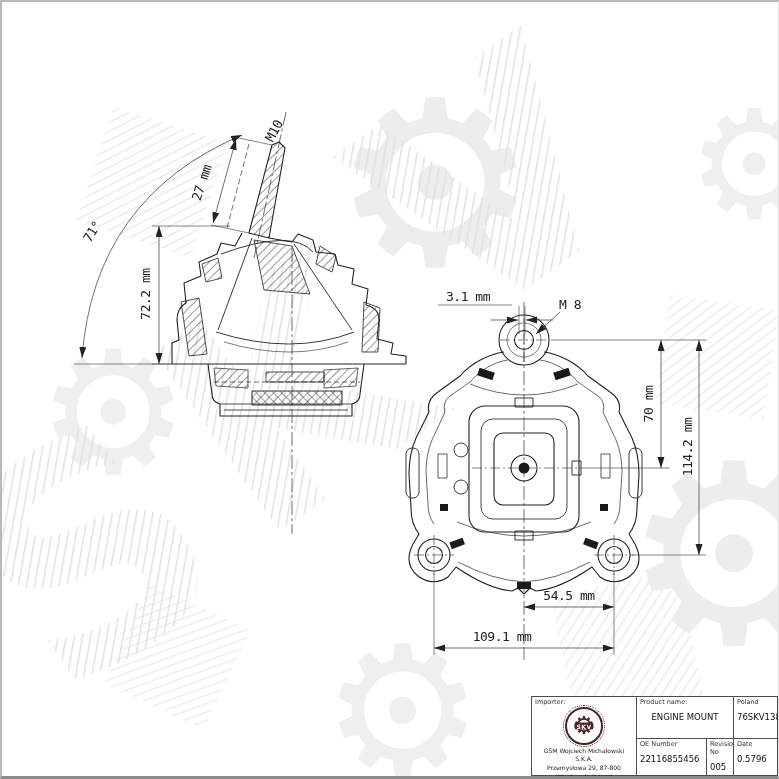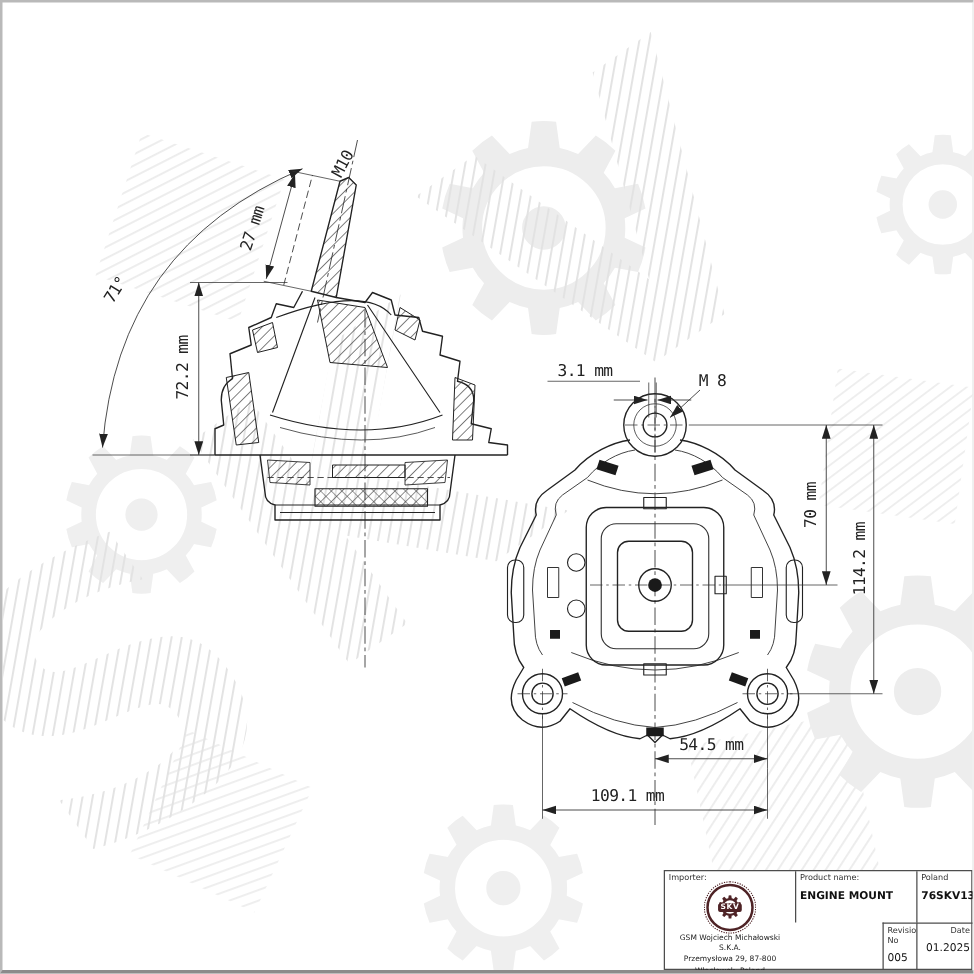--- a/index.html
+++ b/index.html
@@ -16,38 +16,38 @@
   .tb{
     position:absolute;right:0;bottom:0;width:247px;height:80px;background:#fff;
     display:grid;grid-template-columns:104px 70px 27px 46px;grid-template-rows:41px 42px;
     border:1px solid #4d4d4d;box-sizing:border-box;z-index:5;
   }
   .tb-cell{border-left:1px solid #4d4d4d;border-top:1px solid #4d4d4d;padding:2px 3px;box-sizing:border-box;overflow:hidden;}
   .tb-cell.first-col{border-left:none;}
   .tb-cell.first-row{border-top:none;}
   .tb-label{font-size:6.5px;color:#333;line-height:1.2;display:block;}
   .tb-value{font-size:8.5px;color:#101010;margin-top:5px;display:block;}
-  .tb-value.bold{font-weight:bold;}
+  .tb-value.bold{font-weight:normal;text-align:center;}
   .importer{grid-row:1/3;grid-column:1;display:flex;flex-direction:column;align-items:center;}
   .importer .tb-label{align-self:flex-start;}
   .logo{
     width:34px;height:34px;border-radius:50%;border:2px solid #4e2326;outline:1px dotted #4e2326;outline-offset:1px;
     display:flex;align-items:center;justify-content:center;position:relative;margin:0 0 2px 0;flex:0 0 auto;
   }
   .logo .gear{font-size:25px;line-height:1;color:#4e2326;}
   .logo .logo-txt{
     position:absolute;left:50%;top:50%;transform:translate(-50%,-50%);
     font-size:6px;font-weight:bold;color:#fff;background:#4e2326;padding:0 2px;border-radius:2px;letter-spacing:0.5px;
   }
   .addr{font-size:6px;color:#1c1c1c;text-align:center;line-height:1.45;}
   .prod{grid-row:1;grid-column:2/4;}
   .sym{grid-row:1;grid-column:4;}
   .oe{grid-row:2;grid-column:2;}
   .rev{grid-row:2;grid-column:3;}
-  .date{grid-row:2;grid-column:4;text-align:right;}
+  .date{grid-row:2;grid-column:4;}
 </style>
 </head>
 <body>
 
 <div class="sheet">
 
 <svg width="779" height="779" viewBox="0 0 779 779">
   <defs>
     <pattern id="hatch" width="6" height="6" patternUnits="userSpaceOnUse" patternTransform="rotate(45)">
       <line x1="0" y1="0" x2="0" y2="6" stroke="#333" stroke-width="1"></line>
@@ -231,25 +231,29 @@
   <div class="tb-cell first-row prod">
     <span class="tb-label">Product name:</span>
     <span class="tb-value bold">ENGINE MOUNT</span>
   </div>
 
   <div class="tb-cell first-row sym">
     <span class="tb-label">Poland</span>
     <span class="tb-value bold">76SKV138</span>
   </div>
 
+  <div class="tb-cell oe">
+    <span class="tb-label">OE Number</span>
+    <span class="tb-value">22116855456</span>
+  </div>
 
   <div class="tb-cell rev">
     <span class="tb-label">Revision No</span>
     <span class="tb-value">005</span>
   </div>
 
   <div class="tb-cell date">
     <span class="tb-label">Date</span>
-    <span class="tb-value">01.2025</span>
+    <span class="tb-value">0.5796</span>
   </div>
 </div>
 
 </div>
 
 </body></html>

